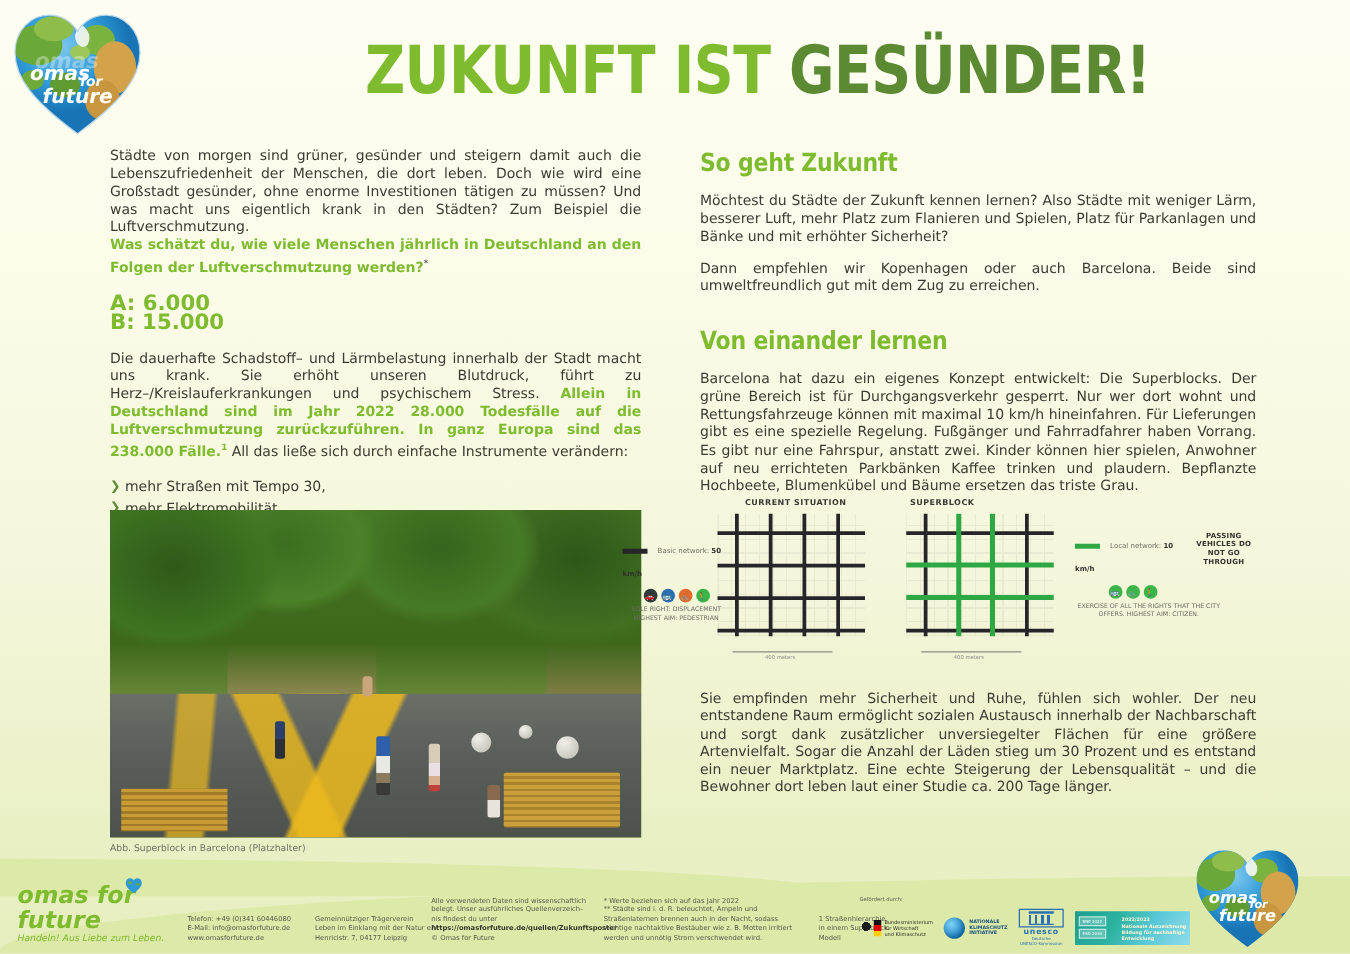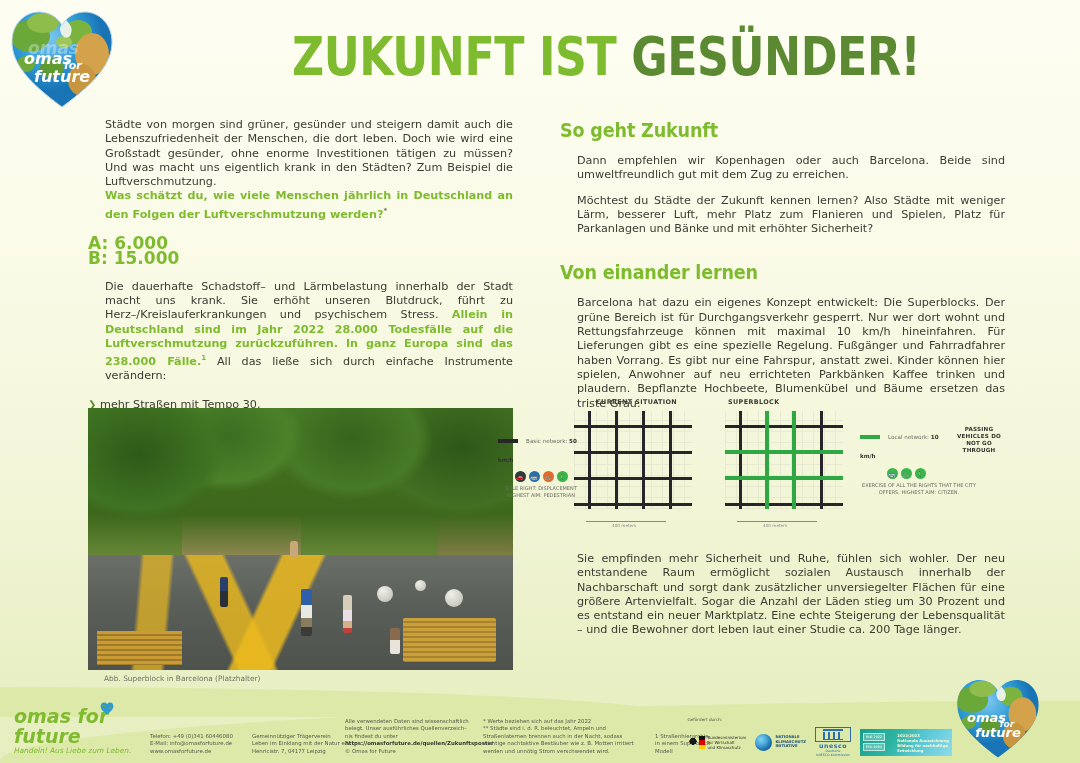--- a/index.html
+++ b/index.html
@@ -47,21 +47,21 @@
   .title .t2{color:#5c8a33;}
 
   
   .col-left{
     position:absolute;left:88px;top:118px;width:425px;
   }
   .col-right{
     position:absolute;left:560px;top:118px;width:445px;
   }
   p.body{
-    margin:0 0 11px 17px;
+    margin:0 0 11px 0;
     font-size:11.2px;
     line-height:14.3px;
     color:#3b3b32;
     text-align:justify;
     font-family:"DejaVu Sans", sans-serif;
   }
   p.body.last{margin-bottom:0;}
   .green-bold{color:#7fbb2e;font-weight:bold;}
   .green-q{color:#7fbb2e;font-weight:bold;}
   sup{font-size:7px;vertical-align:super;}
@@ -127,21 +127,20 @@
   .ph-bench{position:absolute;right:4%;bottom:3%;width:22%;height:17%;
     background:repeating-linear-gradient(to bottom,#caa03a 0 3px,#a8822c 3px 5px);border-radius:2px;}
   .ph-bench2{position:absolute;left:2%;bottom:2%;width:20%;height:13%;
     background:repeating-linear-gradient(to bottom,#c89b34 0 3px,#a07a28 3px 5px);}
   .ph-ball{position:absolute;border-radius:50%;background:radial-gradient(circle at 35% 30%,#f0f0ea,#b9b9ae);}
   .ph-person{position:absolute;bottom:12%;border-radius:2px;}
   .caption{
     position:absolute;left:0;top:266px;
     font-size:7.4px;color:#6f7264;
     font-family:"DejaVu Sans", sans-serif;
-    margin-left:16px;
   }
 
   
   .diagram{
     position:absolute;left:560px;top:398px;width:448px;height:140px;
   }
   .dg-title{
     position:absolute;font-size:6.4px;font-weight:bold;color:#3a3a33;letter-spacing:.4px;
     font-family:"DejaVu Sans", sans-serif;
   }
@@ -304,22 +303,22 @@
       <div class="ph-person" style="left:31%;bottom:24%;width:8px;height:30px;background:linear-gradient(to bottom,#2a3f6b 0 48%,#2b2f38 48%);"></div>
       <div class="ph-person" style="left:71%;bottom:6%;width:10px;height:26px;background:linear-gradient(to bottom,#8a6a4e 0 45%,#e8e4dc 45%);"></div>
       <div class="ph-bench"></div>
       <div class="ph-bench2"></div>
     </div>
     <div class="caption">Abb. Superblock in Barcelona (Platzhalter)</div>
   </div>
 
   <div class="col-right">
     <h2 class="sec">So geht Zukunft</h2>
+    <p class="body">Möchtest du Städte der Zukunft kennen lernen? Also Städte mit weniger Lärm, besserer Luft, mehr Platz zum Flanieren und Spielen, Platz für Parkanlagen und Bänke und mit erhöhter Sicherheit?</p>
     <p class="body">Dann empfehlen wir Kopenhagen oder auch Barcelona. Beide sind umweltfreundlich gut mit dem Zug zu erreichen.</p>
-    <p class="body">Möchtest du Städte der Zukunft kennen lernen? Also Städte mit weniger Lärm, besserer Luft, mehr Platz zum Flanieren und Spielen, Platz für Parkanlagen und Bänke und mit erhöhter Sicherheit?</p>
 
     <h2 class="sec second">Von einander lernen</h2>
     <p class="body last">Barcelona hat dazu ein eigenes Konzept entwickelt: Die Superblocks. Der grüne Bereich ist für Durchgangsverkehr gesperrt. Nur wer dort wohnt und Rettungsfahrzeuge können mit maximal 10 km/h hineinfahren. Für Lieferungen gibt es eine spezielle Regelung. Fußgänger und Fahrradfahrer haben Vorrang. Es gibt nur eine Fahrspur, anstatt zwei. Kinder können hier spielen, Anwohner auf neu errichteten Parkbänken Kaffee trinken und plaudern. Bepflanzte Hochbeete, Blumenkübel und Bäume ersetzen das triste Grau.</p>
   </div>
 
   <div class="diagram">
     <div class="dg-title" style="left:36px;top:0;">CURRENT SITUATION</div>
     <div class="dg-title" style="left:168px;top:0;">SUPERBLOCK</div>
 
     <div class="grid-box" style="left:14px;top:13px;">

